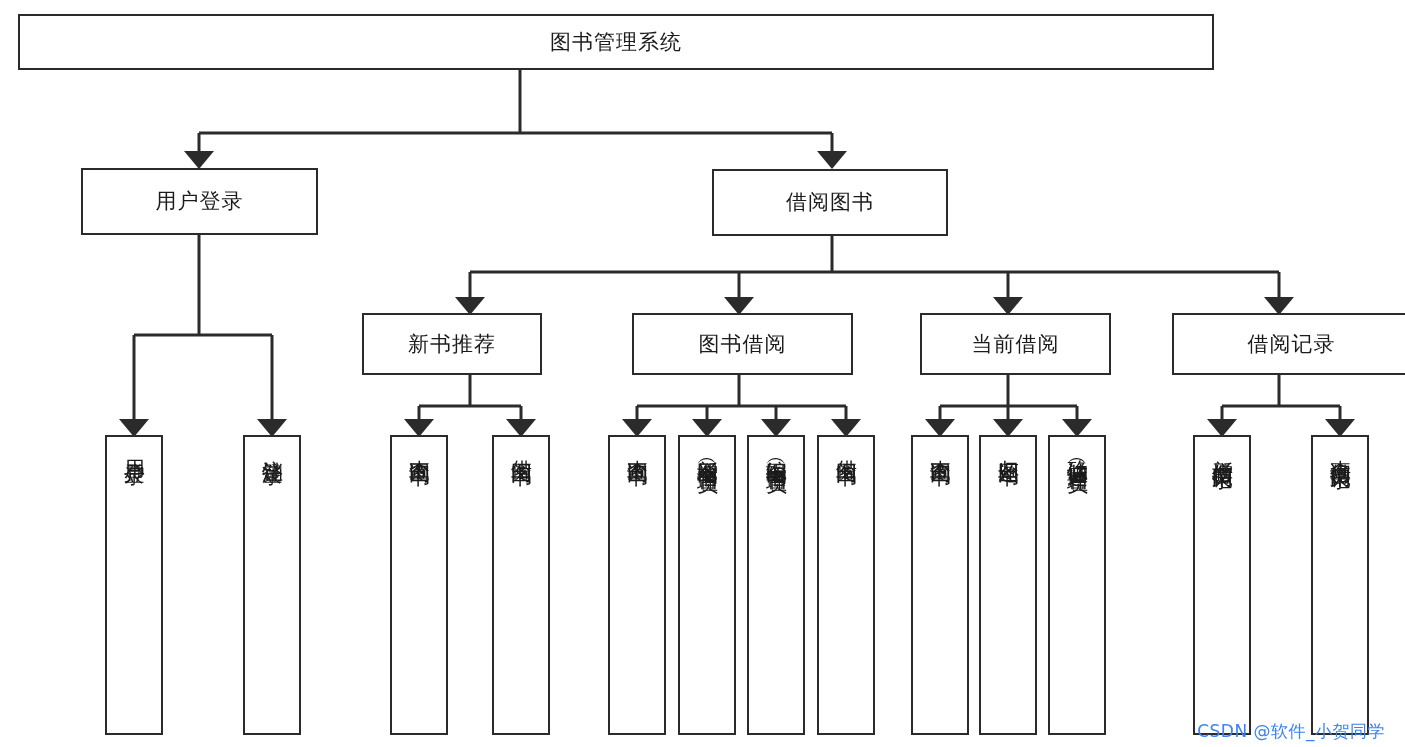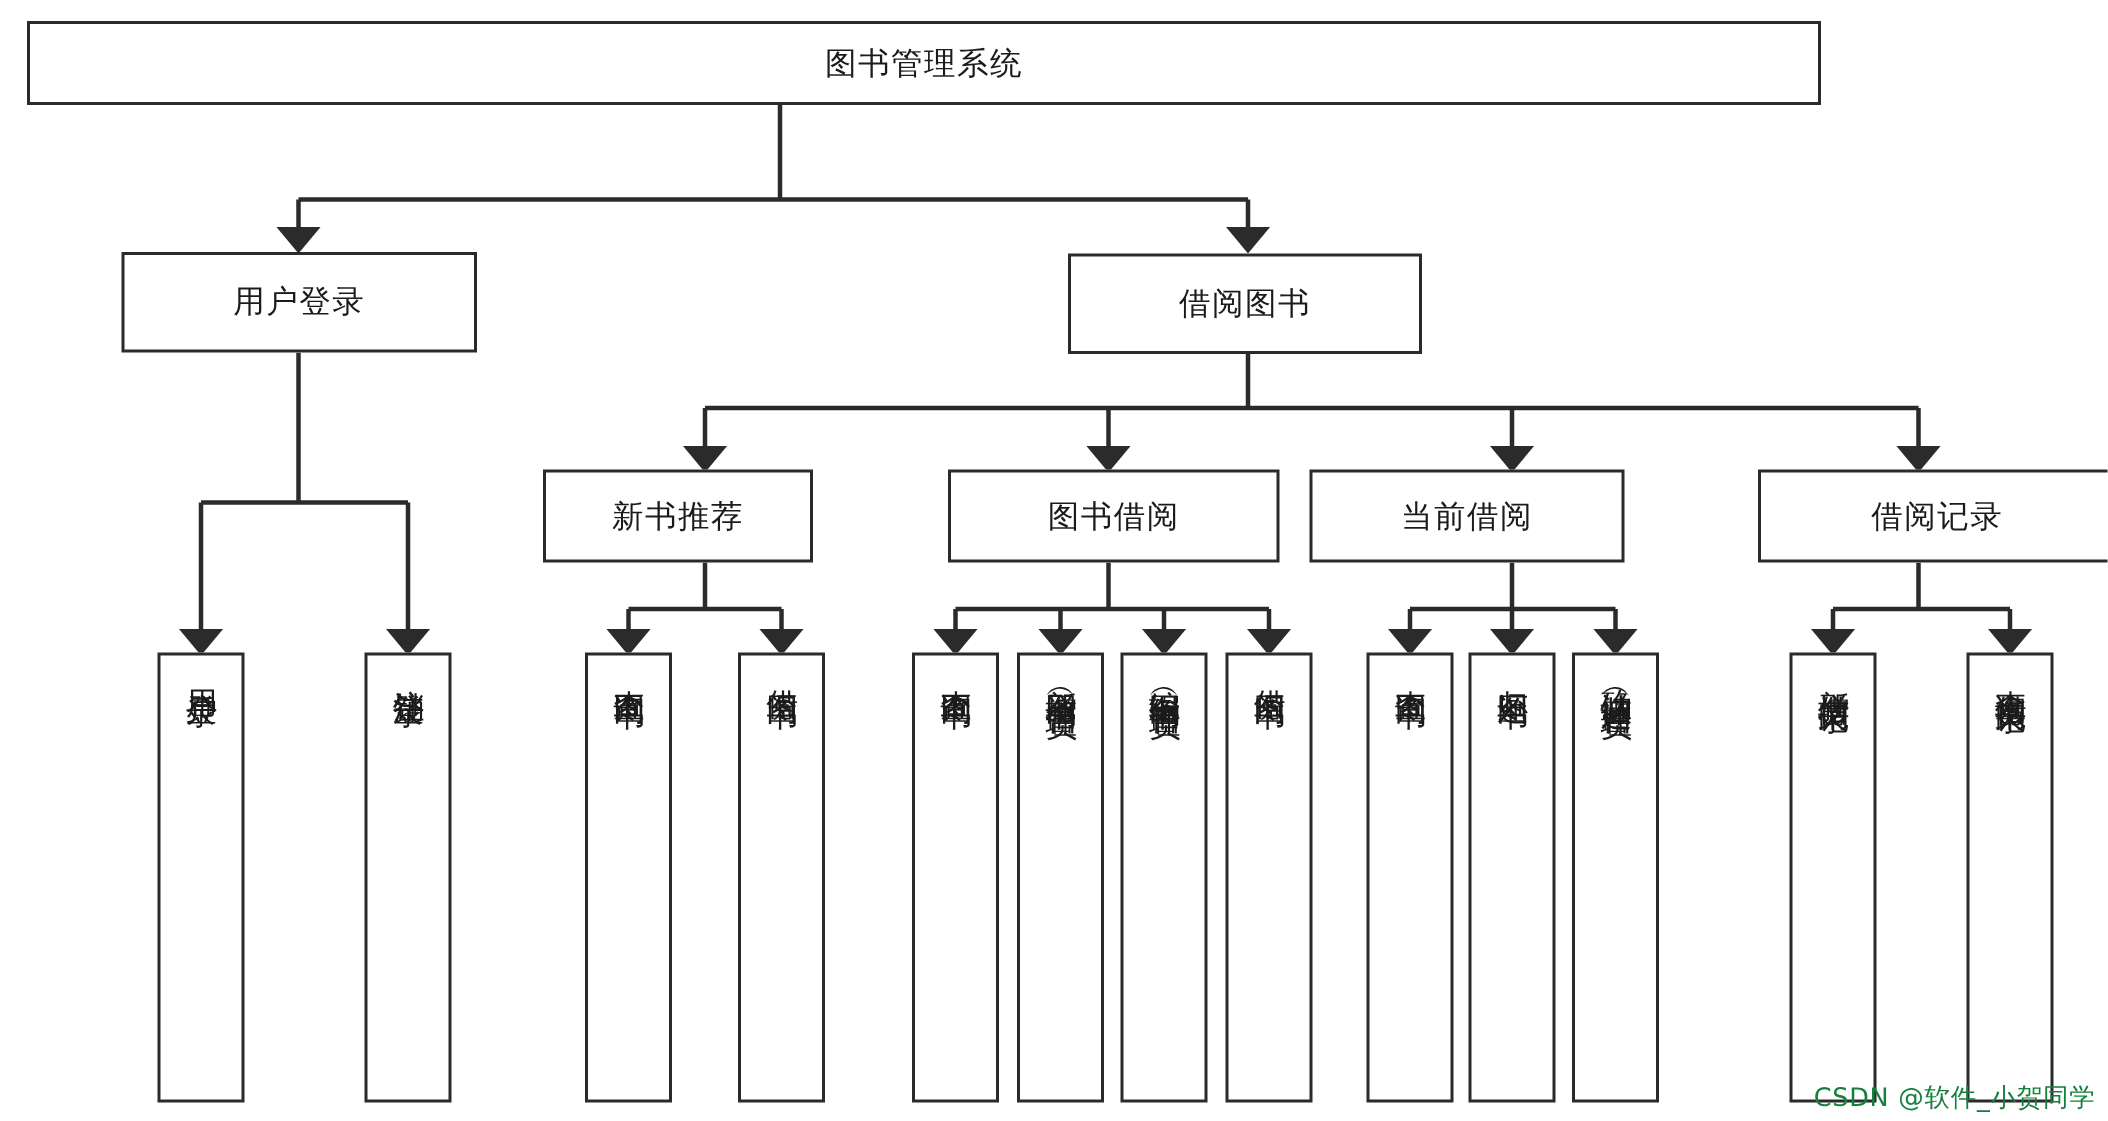--- a/index.html
+++ b/index.html
@@ -40,24 +40,24 @@
     text-orientation:upright;
     font-size:21px;
     letter-spacing:2px;
     line-height:1;
     white-space:nowrap;
   }
   .node.root{border-width:2px;}
 
   .watermark{
     position:absolute;
-    right:8px;
+    right:20px;
     bottom:4px;
     font-size:17px;
-    color:#15803d;
+    color:#3b82f6;
     letter-spacing:0.5px;
     white-space:nowrap;
     pointer-events:none;
   }
 </style>
 </head>
 <body>
 
 <div id="stage">
 
@@ -124,21 +124,21 @@
   <div class="node horiz" style="left:712px;top:169px;width:236px;height:67px;">
     <span class="lbl">借阅图书</span>
   </div>
 
   <div class="node horiz" style="left:362px;top:313px;width:180px;height:62px;">
     <span class="lbl">新书推荐</span>
   </div>
   <div class="node horiz" style="left:632px;top:313px;width:221px;height:62px;">
     <span class="lbl">图书借阅</span>
   </div>
-  <div class="node horiz" style="left:873px;top:313px;width:210px;height:62px;">
+  <div class="node horiz" style="left:920px;top:313px;width:191px;height:62px;">
     <span class="lbl">当前借阅</span>
   </div>
   <div class="node horiz" style="left:1172px;top:313px;width:239px;height:62px;">
     <span class="lbl">借阅记录</span>
   </div>
 
   <div class="node vert" style="left:105px;top:435px;width:58px;height:300px;">
     <span class="lbl">用户登录</span>
   </div>
   <div class="node vert" style="left:243px;top:435px;width:58px;height:300px;">

